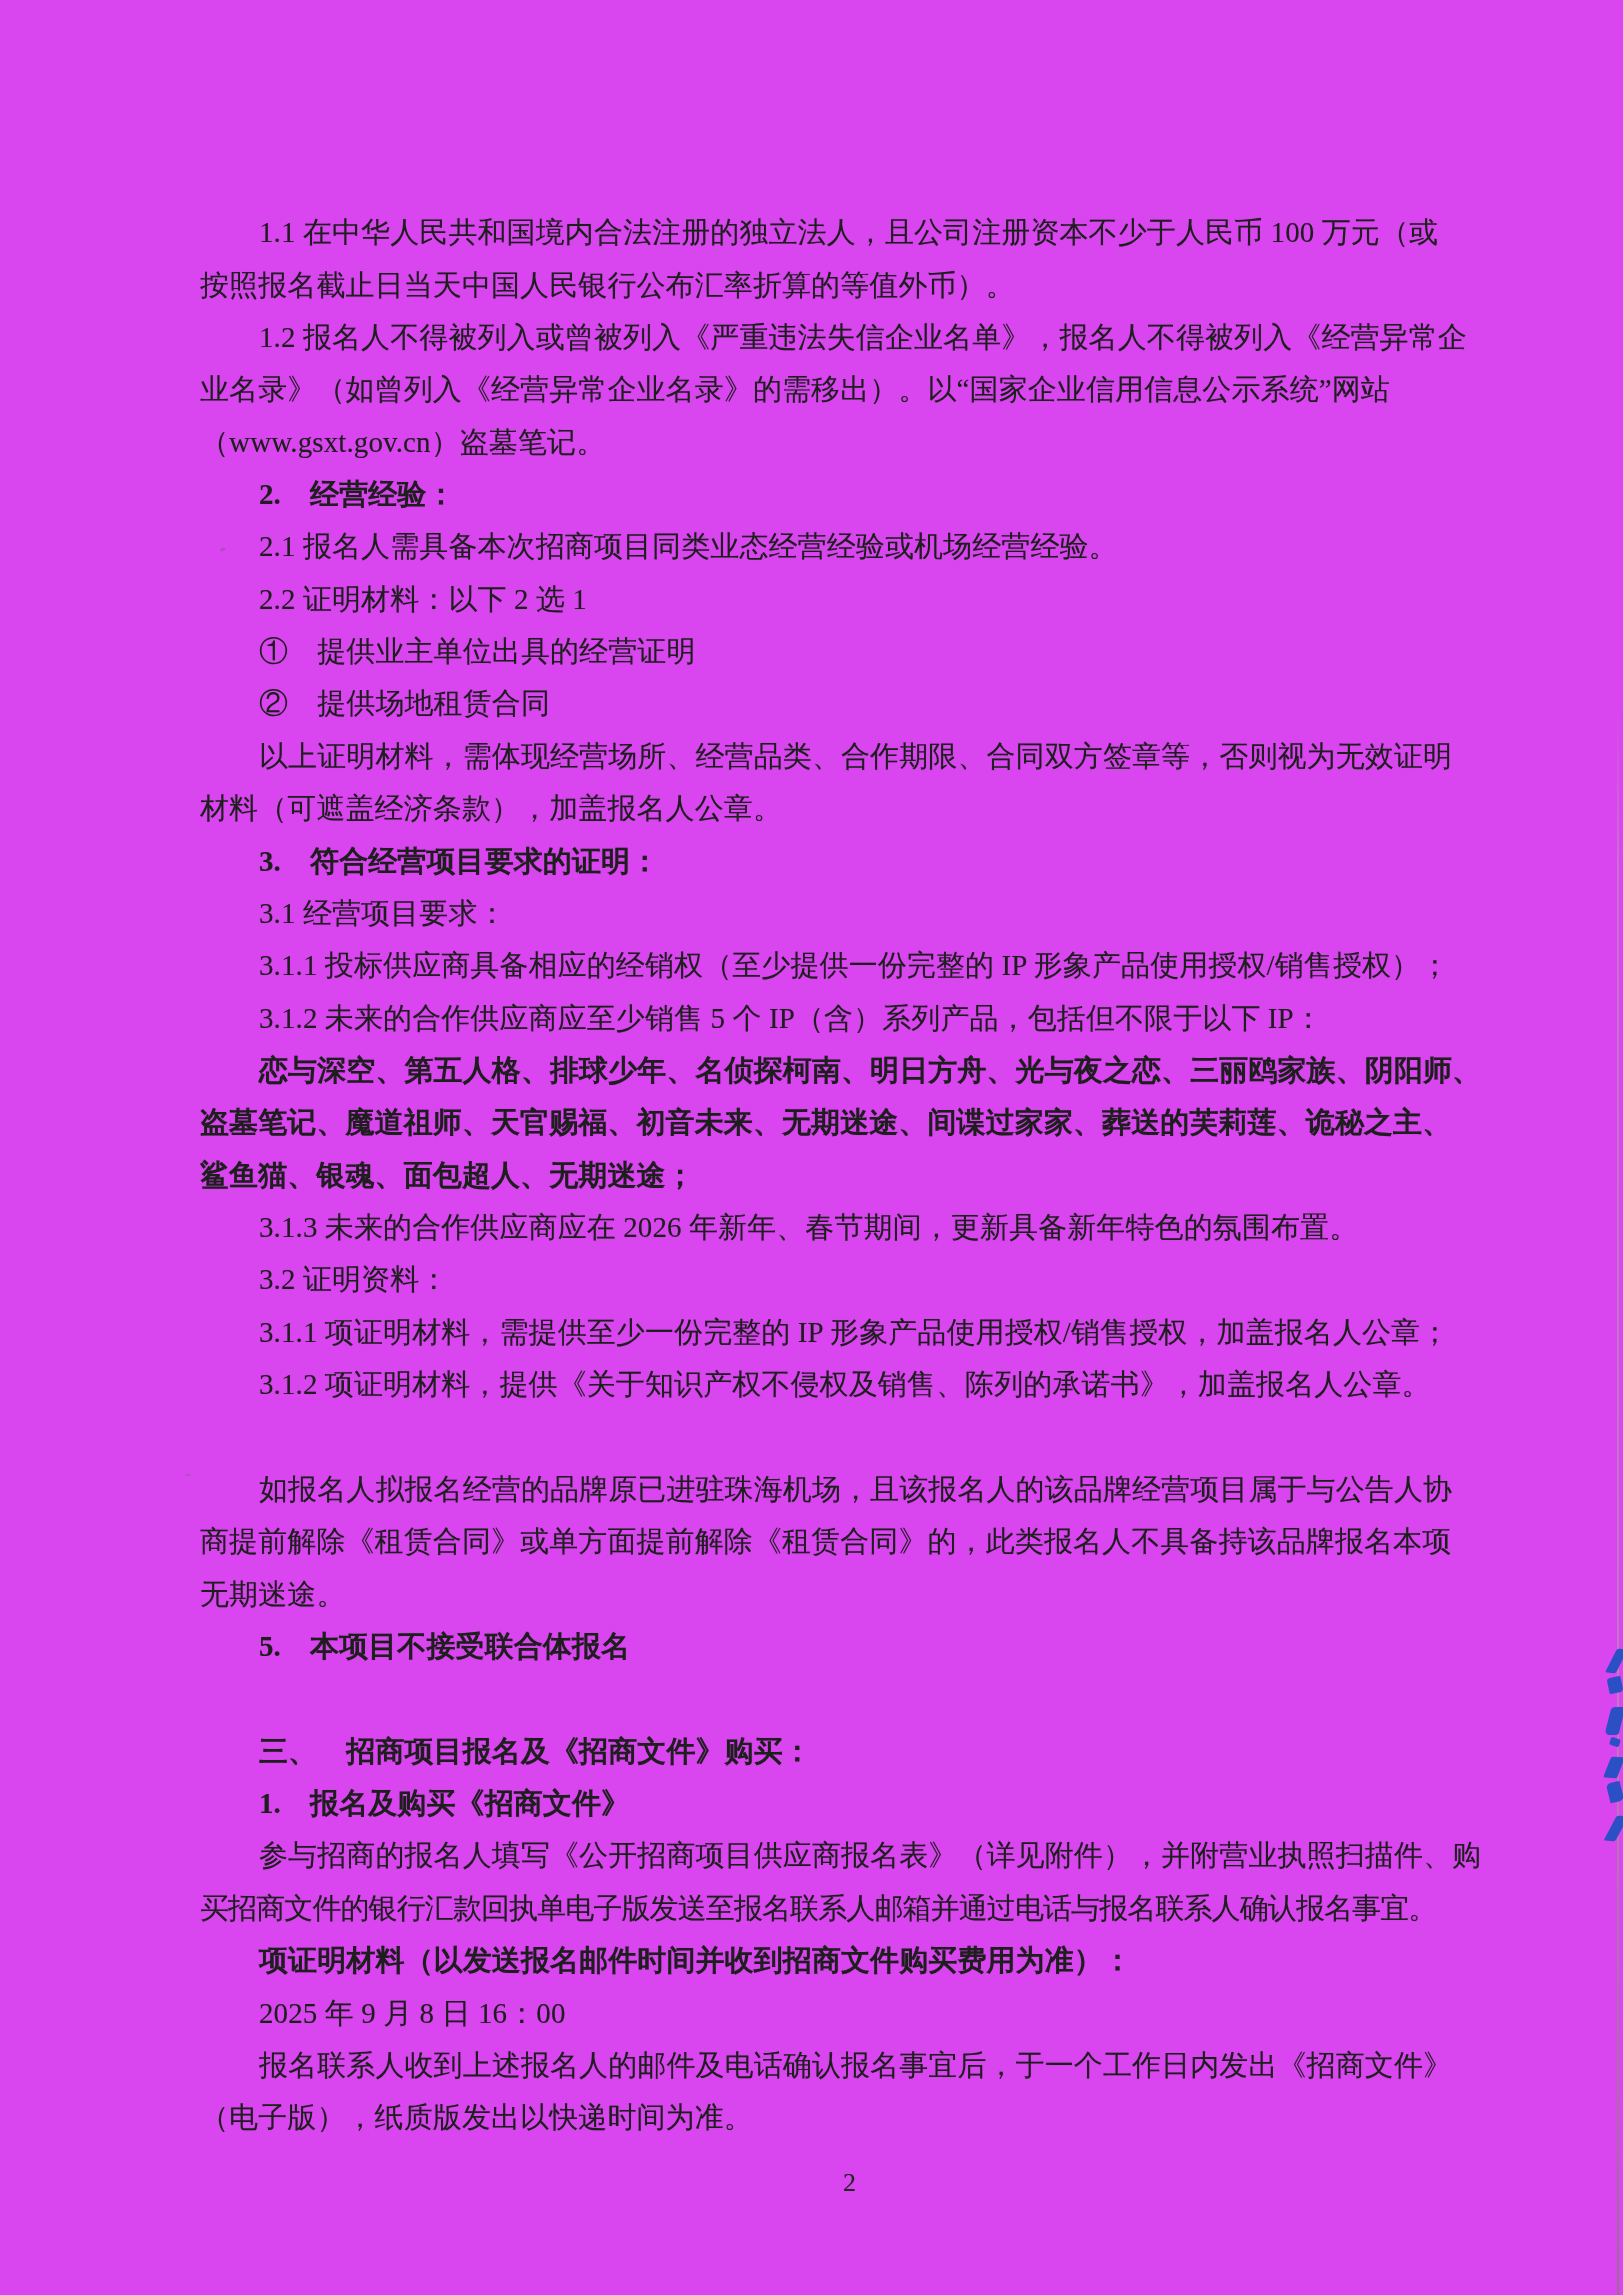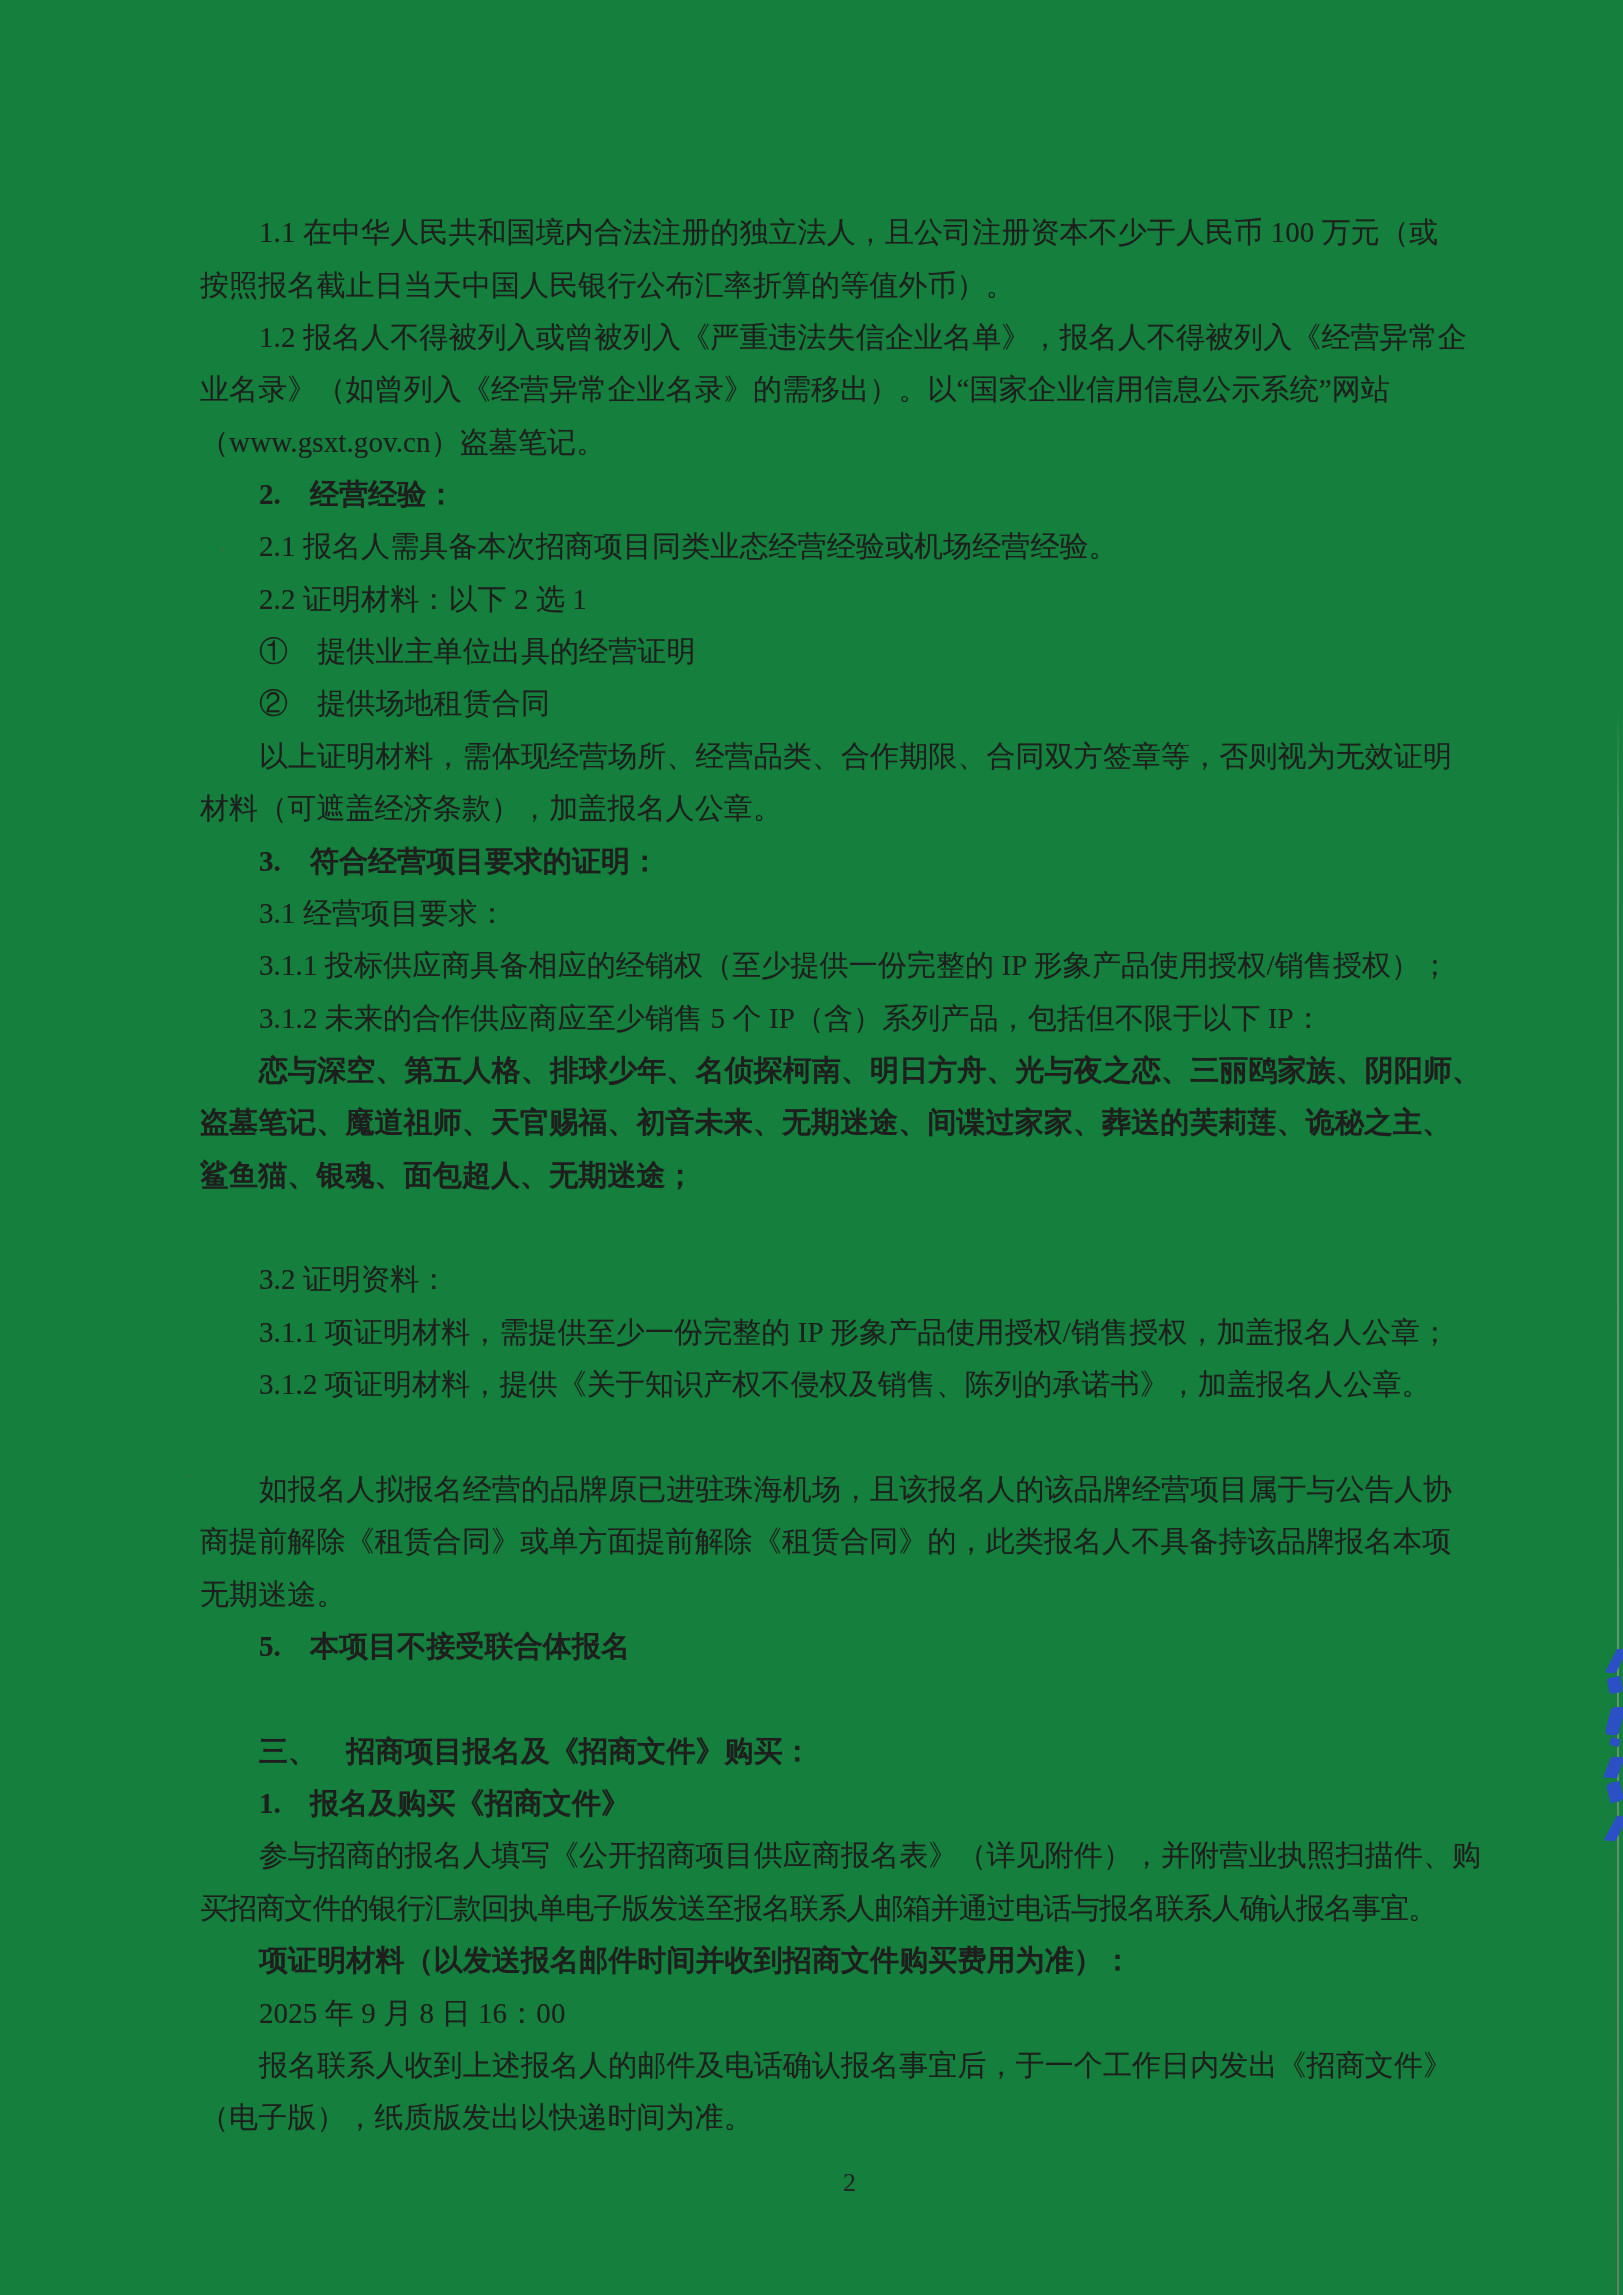--- a/index.html
+++ b/index.html
@@ -1,20 +1,20 @@
 <!DOCTYPE html>
 <html style="font-size:10.5px"><head>
 <meta charset="utf-8">
 <style>
   html,body{margin:0;padding:0;background:#9a9a9a;}
   .page{
     position:relative;
     width:1623px;height:2295px;
     margin:0 auto;
-    background:#15803d;
+    background:#d946ef;
     overflow:hidden;
     font-family:"Liberation Serif","DejaVu Serif",serif;
     color:#1e1e1e;
   }
   
   .ln{
     position:absolute;
     left:200px;
     height:52px;line-height:52px;
     font-size:29px;
@@ -71,20 +71,21 @@
   <div class="ln in" style="top:677px">②　提供场地租赁合同</div>
   <div class="ln in" style="top:730px">以上证明材料，需体现经营场所、经营品类、合作期限、合同双方签章等，否则视为无效证明</div>
   <div class="ln" style="top:782px">材料（可遮盖经济条款），加盖报名人公章。</div>
   <div class="ln in b" style="top:835px">3.　符合经营项目要求的证明：</div>
   <div class="ln in" style="top:887px">3.1 经营项目要求：</div>
   <div class="ln in" style="top:939px">3.1.1 投标供应商具备相应的经销权（至少提供一份完整的 IP 形象产品使用授权/销售授权）；</div>
   <div class="ln in" style="top:992px">3.1.2 未来的合作供应商应至少销售 5 个 IP（含）系列产品，包括但不限于以下 IP：</div>
   <div class="ln in b" style="top:1044px">恋与深空、第五人格、排球少年、名侦探柯南、明日方舟、光与夜之恋、三丽鸥家族、阴阳师、</div>
   <div class="ln b" style="top:1096px">盗墓笔记、魔道祖师、天官赐福、初音未来、无期迷途、间谍过家家、葬送的芙莉莲、诡秘之主、</div>
   <div class="ln b" style="top:1149px">鲨鱼猫、银魂、面包超人、无期迷途；</div>
+  <div class="ln in" style="top:1201px">3.1.3 未来的合作供应商应在 2026 年新年、春节期间，更新具备新年特色的氛围布置。</div>
   <div class="ln in" style="top:1253px">3.2 证明资料：</div>
   <div class="ln in" style="top:1306px">3.1.1 项证明材料，需提供至少一份完整的 IP 形象产品使用授权/销售授权，加盖报名人公章；</div>
   <div class="ln in" style="top:1358px">3.1.2 项证明材料，提供《关于知识产权不侵权及销售、陈列的承诺书》，加盖报名人公章。</div>
   <div class="ln in" style="top:1463px">如报名人拟报名经营的品牌原已进驻珠海机场，且该报名人的该品牌经营项目属于与公告人协</div>
   <div class="ln" style="top:1515px">商提前解除《租赁合同》或单方面提前解除《租赁合同》的，此类报名人不具备持该品牌报名本项</div>
   <div class="ln" style="top:1568px">无期迷途。</div>
   <div class="ln in b" style="top:1620px">5.　本项目不接受联合体报名</div>
   <div class="ln in b" style="top:1725px">三、　招商项目报名及《招商文件》购买：</div>
   <div class="ln in b" style="top:1777px">1.　报名及购买《招商文件》</div>
   <div class="ln in" style="top:1829px">参与招商的报名人填写《公开招商项目供应商报名表》（详见附件），并附营业执照扫描件、购</div>

